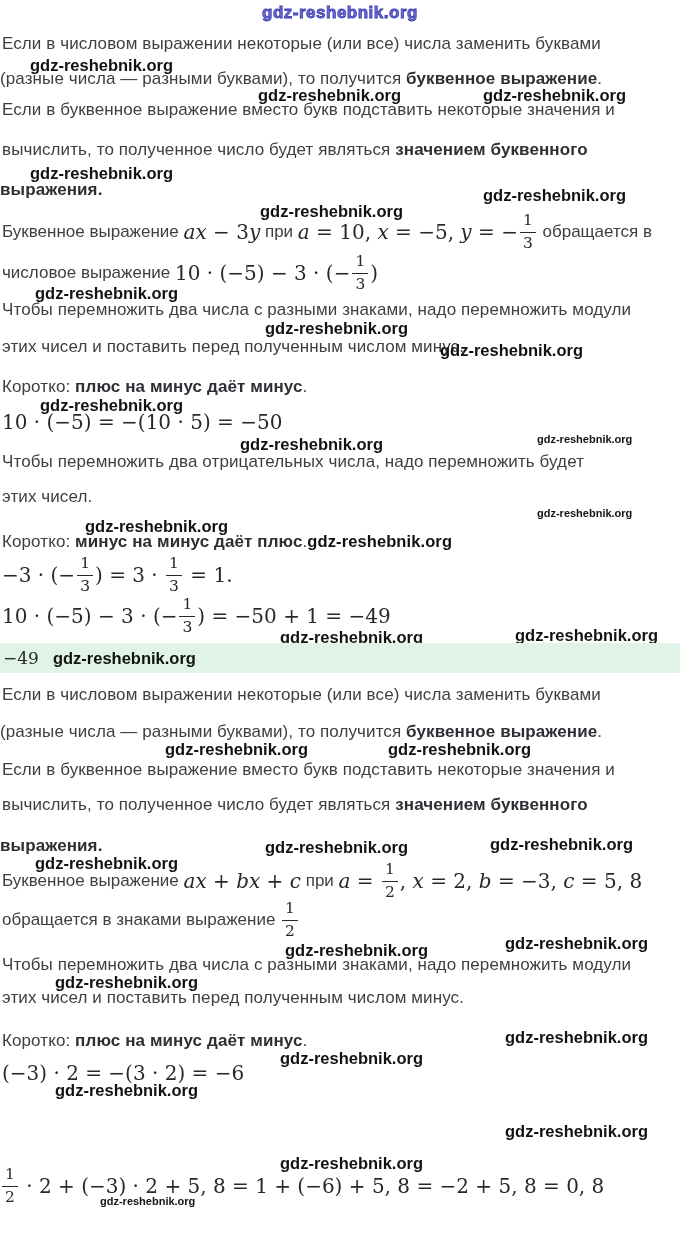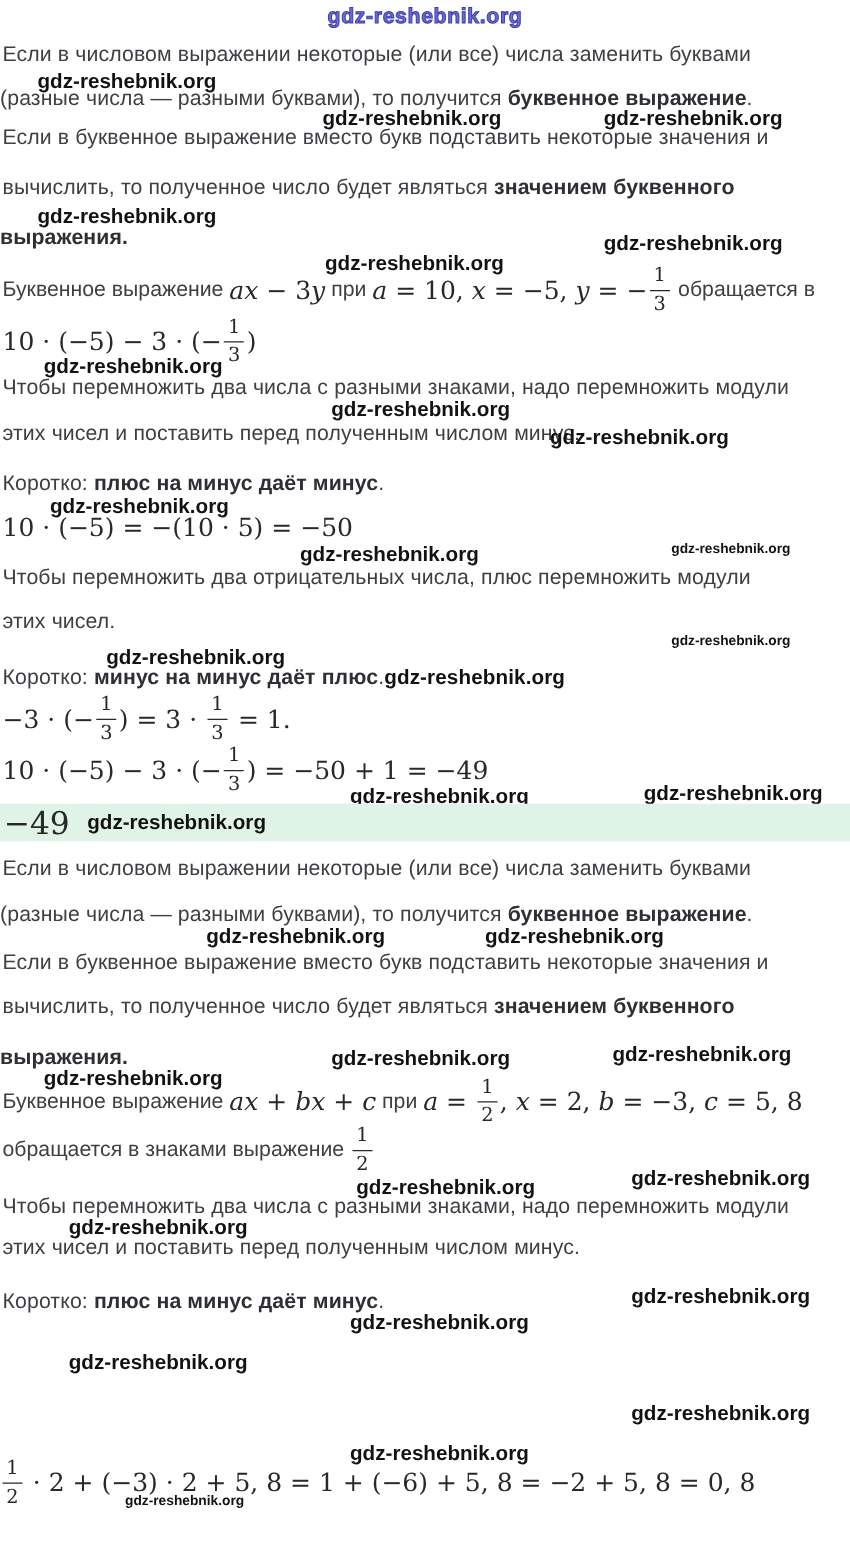--- a/index.html
+++ b/index.html
@@ -20,21 +20,21 @@
         font-size:20px;color:#28282c;white-space:pre;}
   .math span{white-space:pre;}
   .math .sans{font-family:"Liberation Sans",sans-serif;font-size:17px;color:#3e3e44;}
   .math .it{font-style:italic;}
   .frac{display:inline-flex;flex-direction:column;align-items:center;
         font-size:15.5px;line-height:1;margin:0 2px;}
   .frac .num{padding:0 3px 3px 3px;}
   .frac .den{border-top:1.4px solid #28282c;padding:3px 3px 0 3px;}
   
   .bar{position:absolute;left:0;width:680px;display:flex;align-items:center;}
-  .bar .ans{font-family:"DejaVu Serif",serif;font-size:25px;color:#28282c;padding-left:3px;white-space:pre;}
+  .bar .ans{font-family:"DejaVu Serif",serif;font-size:17px;color:#28282c;padding-left:3px;white-space:pre;}
   .bar .wm{margin-left:14px;}
 </style>
 </head>
 <body>
 
 <div class="page">
 
   <div class="abs wm-top">gdz-reshebnik.org</div>
 
   <div class="abs t" style="left:2px;top:34px">Если в числовом выражении некоторые (или все) числа заменить буквами</div>
@@ -46,36 +46,36 @@
   <div class="abs t" style="left:2px;top:140px"><span>вычислить, то полученное число будет являться </span><span class="b">значением буквенного</span></div>
   <div class="abs wm" style="left:30px;top:164px">gdz-reshebnik.org</div>
   <div class="abs t" style="left:0px;top:180px"><span class="b">выражения.</span></div>
   <div class="abs wm" style="left:483px;top:186px">gdz-reshebnik.org</div>
   <div class="abs wm" style="left:260px;top:202px">gdz-reshebnik.org</div>
 
   <div class="abs math" style="left:2px;top:213px">
     <span class="sans">Буквенное выражение </span><span class="it">ax</span><span> − 3</span><span class="it">y</span><span class="sans"> при </span><span class="it">a</span><span> = 10, </span><span class="it">x</span><span> = −5, </span><span class="it">y</span><span> = −</span><span class="frac"><span class="num">1</span><span class="den">3</span></span><span class="sans"> обращается в</span>
   </div>
   <div class="abs math" style="left:2px;top:254px">
-    <span>10 · (−5) − 3 · (−</span><span class="frac"><span class="num">1</span><span class="den">3</span></span><span>)</span>
+    <span class="sans">числовое выражение </span><span>10 · (−5) − 3 · (−</span><span class="frac"><span class="num">1</span><span class="den">3</span></span><span>)</span>
   </div>
   <div class="abs wm" style="left:35px;top:284px">gdz-reshebnik.org</div>
 
   <div class="abs t" style="left:2px;top:300px">Чтобы перемножить два числа с разными знаками, надо перемножить модули</div>
   <div class="abs wm" style="left:265px;top:319px">gdz-reshebnik.org</div>
   <div class="abs t" style="left:2px;top:337px">этих чисел и поставить перед полученным числом минус.</div>
   <div class="abs wm" style="left:440px;top:341px">gdz-reshebnik.org</div>
 
   <div class="abs t" style="left:2px;top:377px"><span>Коротко: </span><span class="b">плюс на минус даёт минус</span><span>.</span></div>
   <div class="abs wm" style="left:40px;top:396px">gdz-reshebnik.org</div>
   <div class="abs math" style="left:2px;top:410px"><span>10 · (−5) = −(10 · 5) = −50</span></div>
   <div class="abs wm" style="left:240px;top:435px">gdz-reshebnik.org</div>
   <div class="abs wm sm" style="left:537px;top:433px">gdz-reshebnik.org</div>
 
-  <div class="abs t" style="left:2px;top:452px">Чтобы перемножить два отрицательных числа, плюс перемножить модули</div>
+  <div class="abs t" style="left:2px;top:452px">Чтобы перемножить два отрицательных числа, надо перемножить будет</div>
   <div class="abs t" style="left:2px;top:487px">этих чисел.</div>
   <div class="abs wm sm" style="left:537px;top:507px">gdz-reshebnik.org</div>
   <div class="abs wm" style="left:85px;top:517px">gdz-reshebnik.org</div>
   <div class="abs t" style="left:2px;top:532px"><span>Коротко: </span><span class="b">минус на минус даёт плюс</span><span>.</span><span class="wm">gdz-reshebnik.org</span></div>
 
   <div class="abs math" style="left:2px;top:556px">
     <span>−3 · (−</span><span class="frac"><span class="num">1</span><span class="den">3</span></span><span>) = 3 · </span><span class="frac"><span class="num">1</span><span class="den">3</span></span><span> = 1.</span>
   </div>
   <div class="abs math" style="left:2px;top:597px">
     <span>10 · (−5) − 3 · (−</span><span class="frac"><span class="num">1</span><span class="den">3</span></span><span>) = −50 + 1 = −49</span>
@@ -108,20 +108,21 @@
   <div class="abs wm" style="left:285px;top:941px">gdz-reshebnik.org</div>
   <div class="abs wm" style="left:505px;top:934px">gdz-reshebnik.org</div>
 
   <div class="abs t" style="left:2px;top:955px">Чтобы перемножить два числа с разными знаками, надо перемножить модули</div>
   <div class="abs wm" style="left:55px;top:973px">gdz-reshebnik.org</div>
   <div class="abs t" style="left:2px;top:988px">этих чисел и поставить перед полученным числом минус.</div>
 
   <div class="abs t" style="left:2px;top:1031px"><span>Коротко: </span><span class="b">плюс на минус даёт минус</span><span>.</span></div>
   <div class="abs wm" style="left:505px;top:1028px">gdz-reshebnik.org</div>
   <div class="abs wm" style="left:280px;top:1049px">gdz-reshebnik.org</div>
+  <div class="abs math" style="left:2px;top:1061px"><span>(−3) · 2 = −(3 · 2) = −6</span></div>
   <div class="abs wm" style="left:55px;top:1081px">gdz-reshebnik.org</div>
 
   <div class="abs wm" style="left:505px;top:1122px">gdz-reshebnik.org</div>
   <div class="abs wm" style="left:280px;top:1154px">gdz-reshebnik.org</div>
 
   <div class="abs math" style="left:0px;top:1167px">
     <span class="frac"><span class="num">1</span><span class="den">2</span></span><span> · 2 + (−3) · 2 + 5, 8 = 1 + (−6) + 5, 8 = −2 + 5, 8 = 0, 8</span>
   </div>
   <div class="abs wm sm" style="left:100px;top:1195px">gdz-reshebnik.org</div>
 

